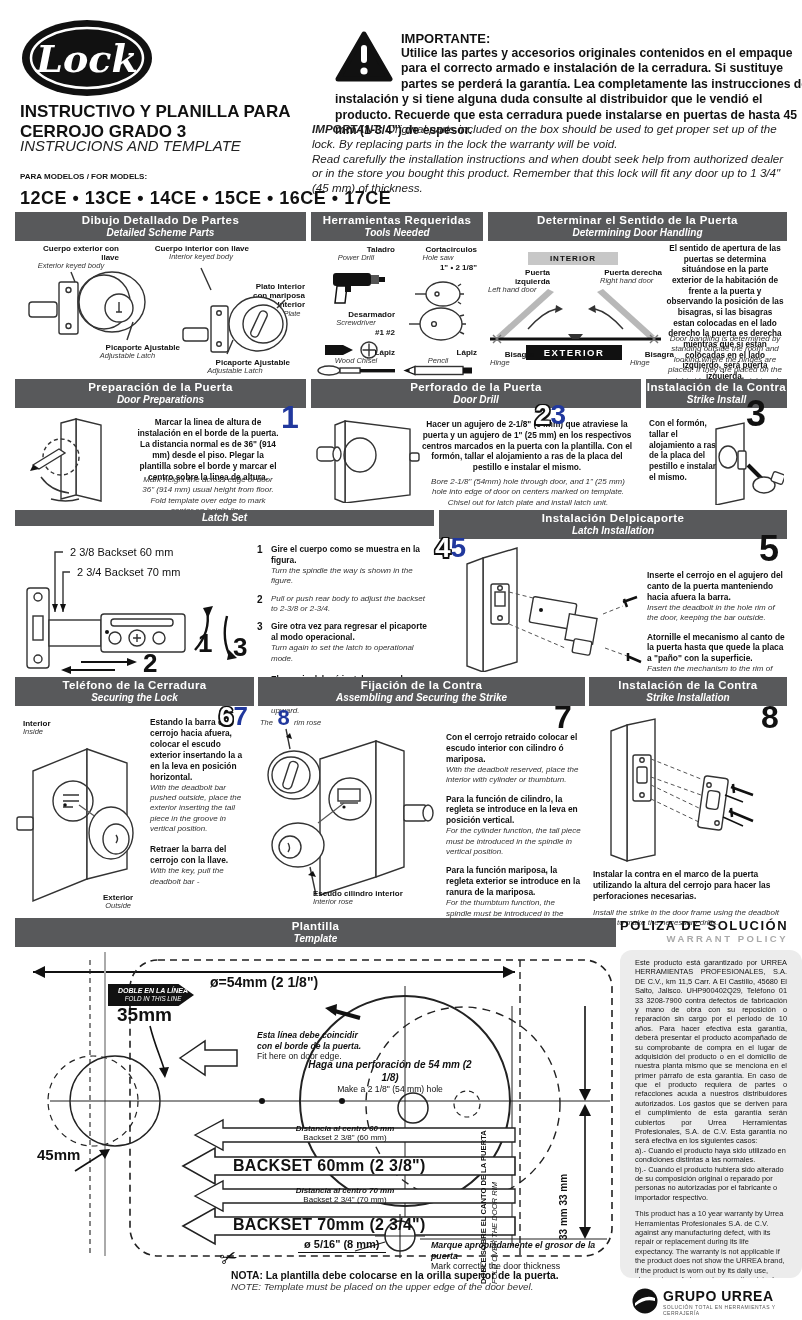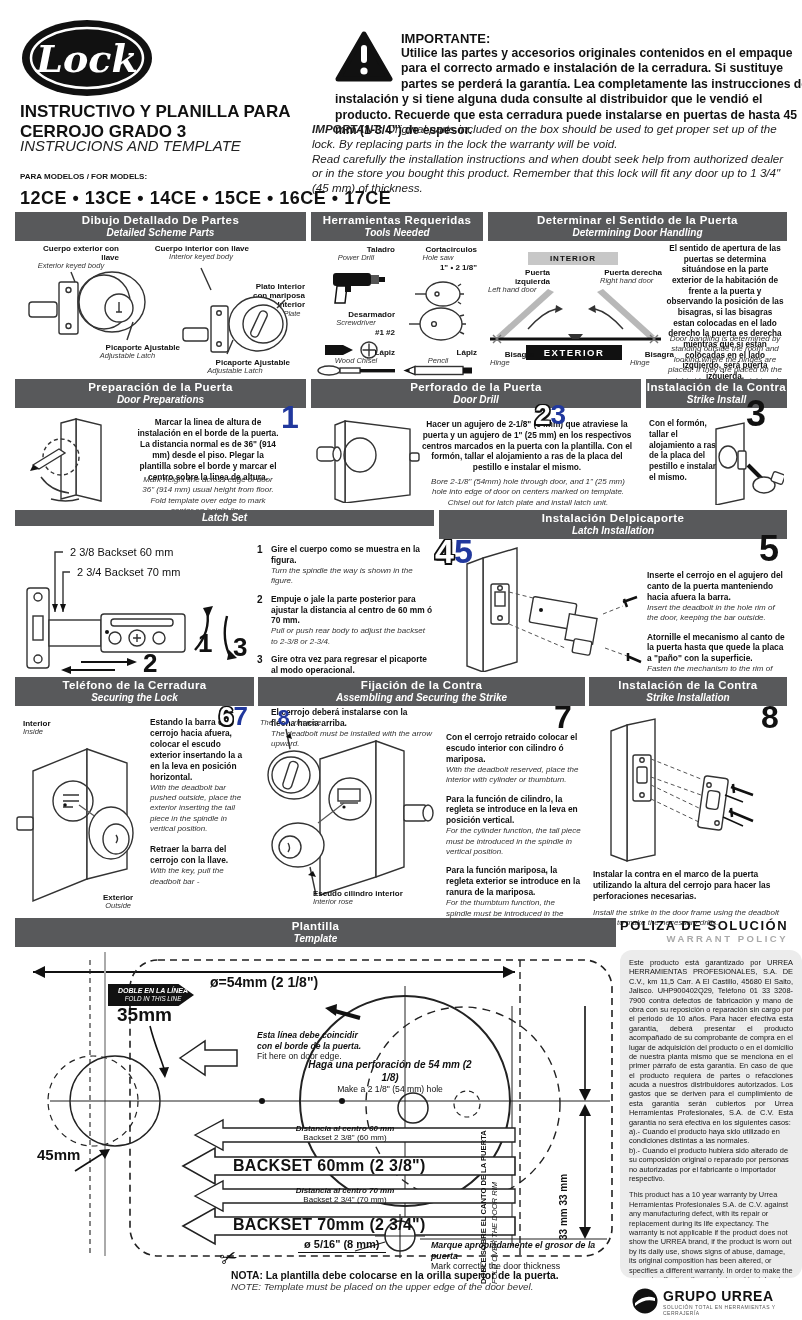--- a/index.html
+++ b/index.html
@@ -303,41 +303,40 @@
     <div class="abs num-blk" style="left:218px;top:122px;font-size:26px;">3</div>
     <div class="abs num-blk" style="left:128px;top:138px;font-size:26px;">2</div>
     <div class="abs" style="left:242px;top:34px;width:176px;">
       <div style="margin-bottom:7px;">
         <span style="font-weight:800;font-size:10px;float:left;width:12px;">1</span>
         <div style="margin-left:14px;" class="t-es">Gire el cuerpo como se muestra en la figura.</div>
         <div style="margin-left:14px;" class="t-en">Turn the spindle the way is shown in the figure.</div>
       </div>
       <div style="margin-bottom:7px;">
         <span style="font-weight:800;font-size:10px;float:left;width:12px;">2</span>
-        <div style="margin-left:14px;" class="t-es">Empuje o jale la parte posterior para ajustar la distancia al centro de 60 mm ó 70 mm.</div>
         <div style="margin-left:14px;" class="t-en">Pull or push rear body to adjust the backset to 2-3/8 or 2-3/4.</div>
       </div>
       <div style="margin-bottom:7px;">
         <span style="font-weight:800;font-size:10px;float:left;width:12px;">3</span>
         <div style="margin-left:14px;" class="t-es">Gire otra vez para regresar el picaporte al modo operacional.</div>
         <div style="margin-left:14px;" class="t-en">Turn again to set the latch to operational mode.</div>
       </div>
       <div style="margin-left:14px;margin-top:10px;">
         <div class="t-es">El cerrojo deberá instalarse con la flecha hacia arriba.</div>
         <div class="t-en">The deadbolt must be installed with the arrow upward.</div>
       </div>
     </div>
   </div>
 
   <div class="abs" style="left:439px;top:510px;width:348px;height:164px;">
     <div class="sec-head">
       <div class="hes">Instalación Delpicaporte</div>
       <div class="hen">Latch Installation</div>
     </div>
-    <div class="abs" style="left:-4px;top:22px;font-size:34px;">
+    <div class="abs" style="left:-4px;top:22px;font-size:28px;">
       <span class="num-out">4</span><span class="num-blue">5</span>
     </div>
     <svg class="abs" style="left:16px;top:34px;" width="190" height="128" viewBox="0 0 190 128">
       <polygon points="28,14 62,4 62,118 28,128" class="fillw"></polygon>
       <polygon points="12,20 28,14 28,128 12,122" class="fillw"></polygon>
       <rect x="36" y="40" width="18" height="40" rx="2" class="fillw"></rect>
       <rect x="40" y="48" width="10" height="14" class="ln"></rect>
       <circle cx="45" cy="44" r="2.3" class="ln"></circle>
         <circle cx="45" cy="74" r="2.3" class="ln"></circle>
       <path d="M54 48 L110 62 M54 80 L110 104" stroke="#555" stroke-width="1" stroke-dasharray="4 3"></path>
@@ -378,21 +377,21 @@
       <ellipse cx="96" cy="94" rx="22" ry="26" class="fillw"></ellipse>
       <ellipse cx="101" cy="100" rx="13" ry="15" class="fillw"></ellipse>
       <path d="M101 96 q3 4 0 8" class="ln"></path>
     </svg>
     <div class="abs ctr" style="left:88px;top:216px;">
       <div class="lbl-es">Exterior</div>
       <div class="lbl-en">Outside</div>
     </div>
     <div class="abs" style="left:135px;top:40px;width:102px;">
       <div class="t-es">Estando la barra del cerrojo hacia afuera, colocar el escudo exterior insertando la a en la leva en posición horizontal.</div>
-      <div class="t-en" style="margin-bottom:10px;">With the deadbolt bar pushed outside, place the exterior inserting the tail piece in the spindle in vertical position.</div>
+      <div class="t-en" style="margin-bottom:10px;">With the deadbolt bar pushed outside, place the exterior inserting the tail piece in the groove in vertical position.</div>
       <div class="t-es">Retraer la barra del cerrojo con la llave.</div>
       <div class="t-en">With the key, pull the deadbolt bar -</div>
     </div>
     <div class="abs" style="left:204px;top:24px;font-size:26px;">
       <span class="num-out">6</span><span class="num-blue">7</span>
     </div>
   </div>
 
   <div class="abs" style="left:258px;top:677px;width:327px;height:238px;">
     <div class="sec-head">
@@ -552,21 +551,21 @@
     <div class="abs" style="left:205px;top:328px;font-size:21px;transform:rotate(-20deg);">✂</div>
     <div class="abs" style="left:216px;top:352px;width:390px;">
       <div style="font-size:10.3px;font-weight:bold;">NOTA: La plantilla debe colocarse en la orilla superior de la puerta.</div>
       <div style="font-size:9.8px;font-style:italic;color:#333;">NOTE: Template must be placed on the upper edge of the door bevel.</div>
     </div>
   </div>
 
   <div class="abs" style="left:620px;top:918px;width:182px;height:368px;">
     <div style="font-size:13px;font-weight:800;letter-spacing:1.5px;">POLIZA DE SOLUCIÓN</div>
     <div style="font-size:9.5px;font-weight:800;letter-spacing:2.5px;color:#a9a9a9;text-align:right;padding-right:14px;">WARRANT POLICY</div>
-    <div style="background:#ececec;border-radius:12px;margin-top:6px;padding:8px 9px;height:312px;overflow:hidden;">
+    <div style="background:#ececec;border-radius:12px;margin-top:6px;padding:8px 15px;height:312px;overflow:hidden;">
       <div style="font-size:7.4px;line-height:1.27;text-align:justify;">Este producto está garantizado por URREA HERRAMIENTAS PROFESIONALES, S.A. DE C.V., km 11,5 Carr. A El Castillo, 45680 El Salto, Jalisco. UHP900402Q29, Teléfono 01 33 3208-7900 contra defectos de fabricación y mano de obra con su reposición o reparación sin cargo por el periodo de 10 años. Para hacer efectiva esta garantía, deberá presentar el producto acompañado de su comprobante de compra en  el lugar de adquisición del producto o en el domicilio de nuestra planta mismo que se menciona en el primer párrafo de esta garantía. En caso de que el producto requiera de partes o refacciones acuda a nuestros distribuidores autorizados. Los gastos que se deriven para el cumplimiento de esta garantía serán cubiertos por Urrea Herramientas Profesionales, S.A. de C.V. Esta garantía no será efectiva en los siguientes casos:</div>
       <div style="font-size:7.4px;line-height:1.27;">a).- Cuando el producto haya sido utilizado en condiciones distintas a las normales.</div>
       <div style="font-size:7.4px;line-height:1.27;margin-bottom:7px;">b).- Cuando el producto hubiera sido alterado de su composición original o reparado por personas no autorizadas por el fabricante o importador respectivo.</div>
       <div style="font-size:7.4px;line-height:1.27;color:#222;">This product has a 10 year warranty by Urrea Herramientas Profesionales S.A. de C.V. against any manufacturing defect, with its repair or replacement during its life expectancy. The warranty is not applicable if the product does not show the URREA brand, if the product is worn out by its daily use, shows signs of abuse, damage, its original composition has been altered, or specifies a different warranty. In order to make the warranty effective, the product must be taken to the company or to the place of purchase along with its receipt.</div>
     </div>
   </div>
 
   <div class="abs" style="left:632px;top:1288px;width:168px;">
     <svg class="abs" style="left:0;top:0;" width="26" height="26" viewBox="0 0 26 26">
       <circle cx="13" cy="13" r="12.5" fill="#111"></circle>

